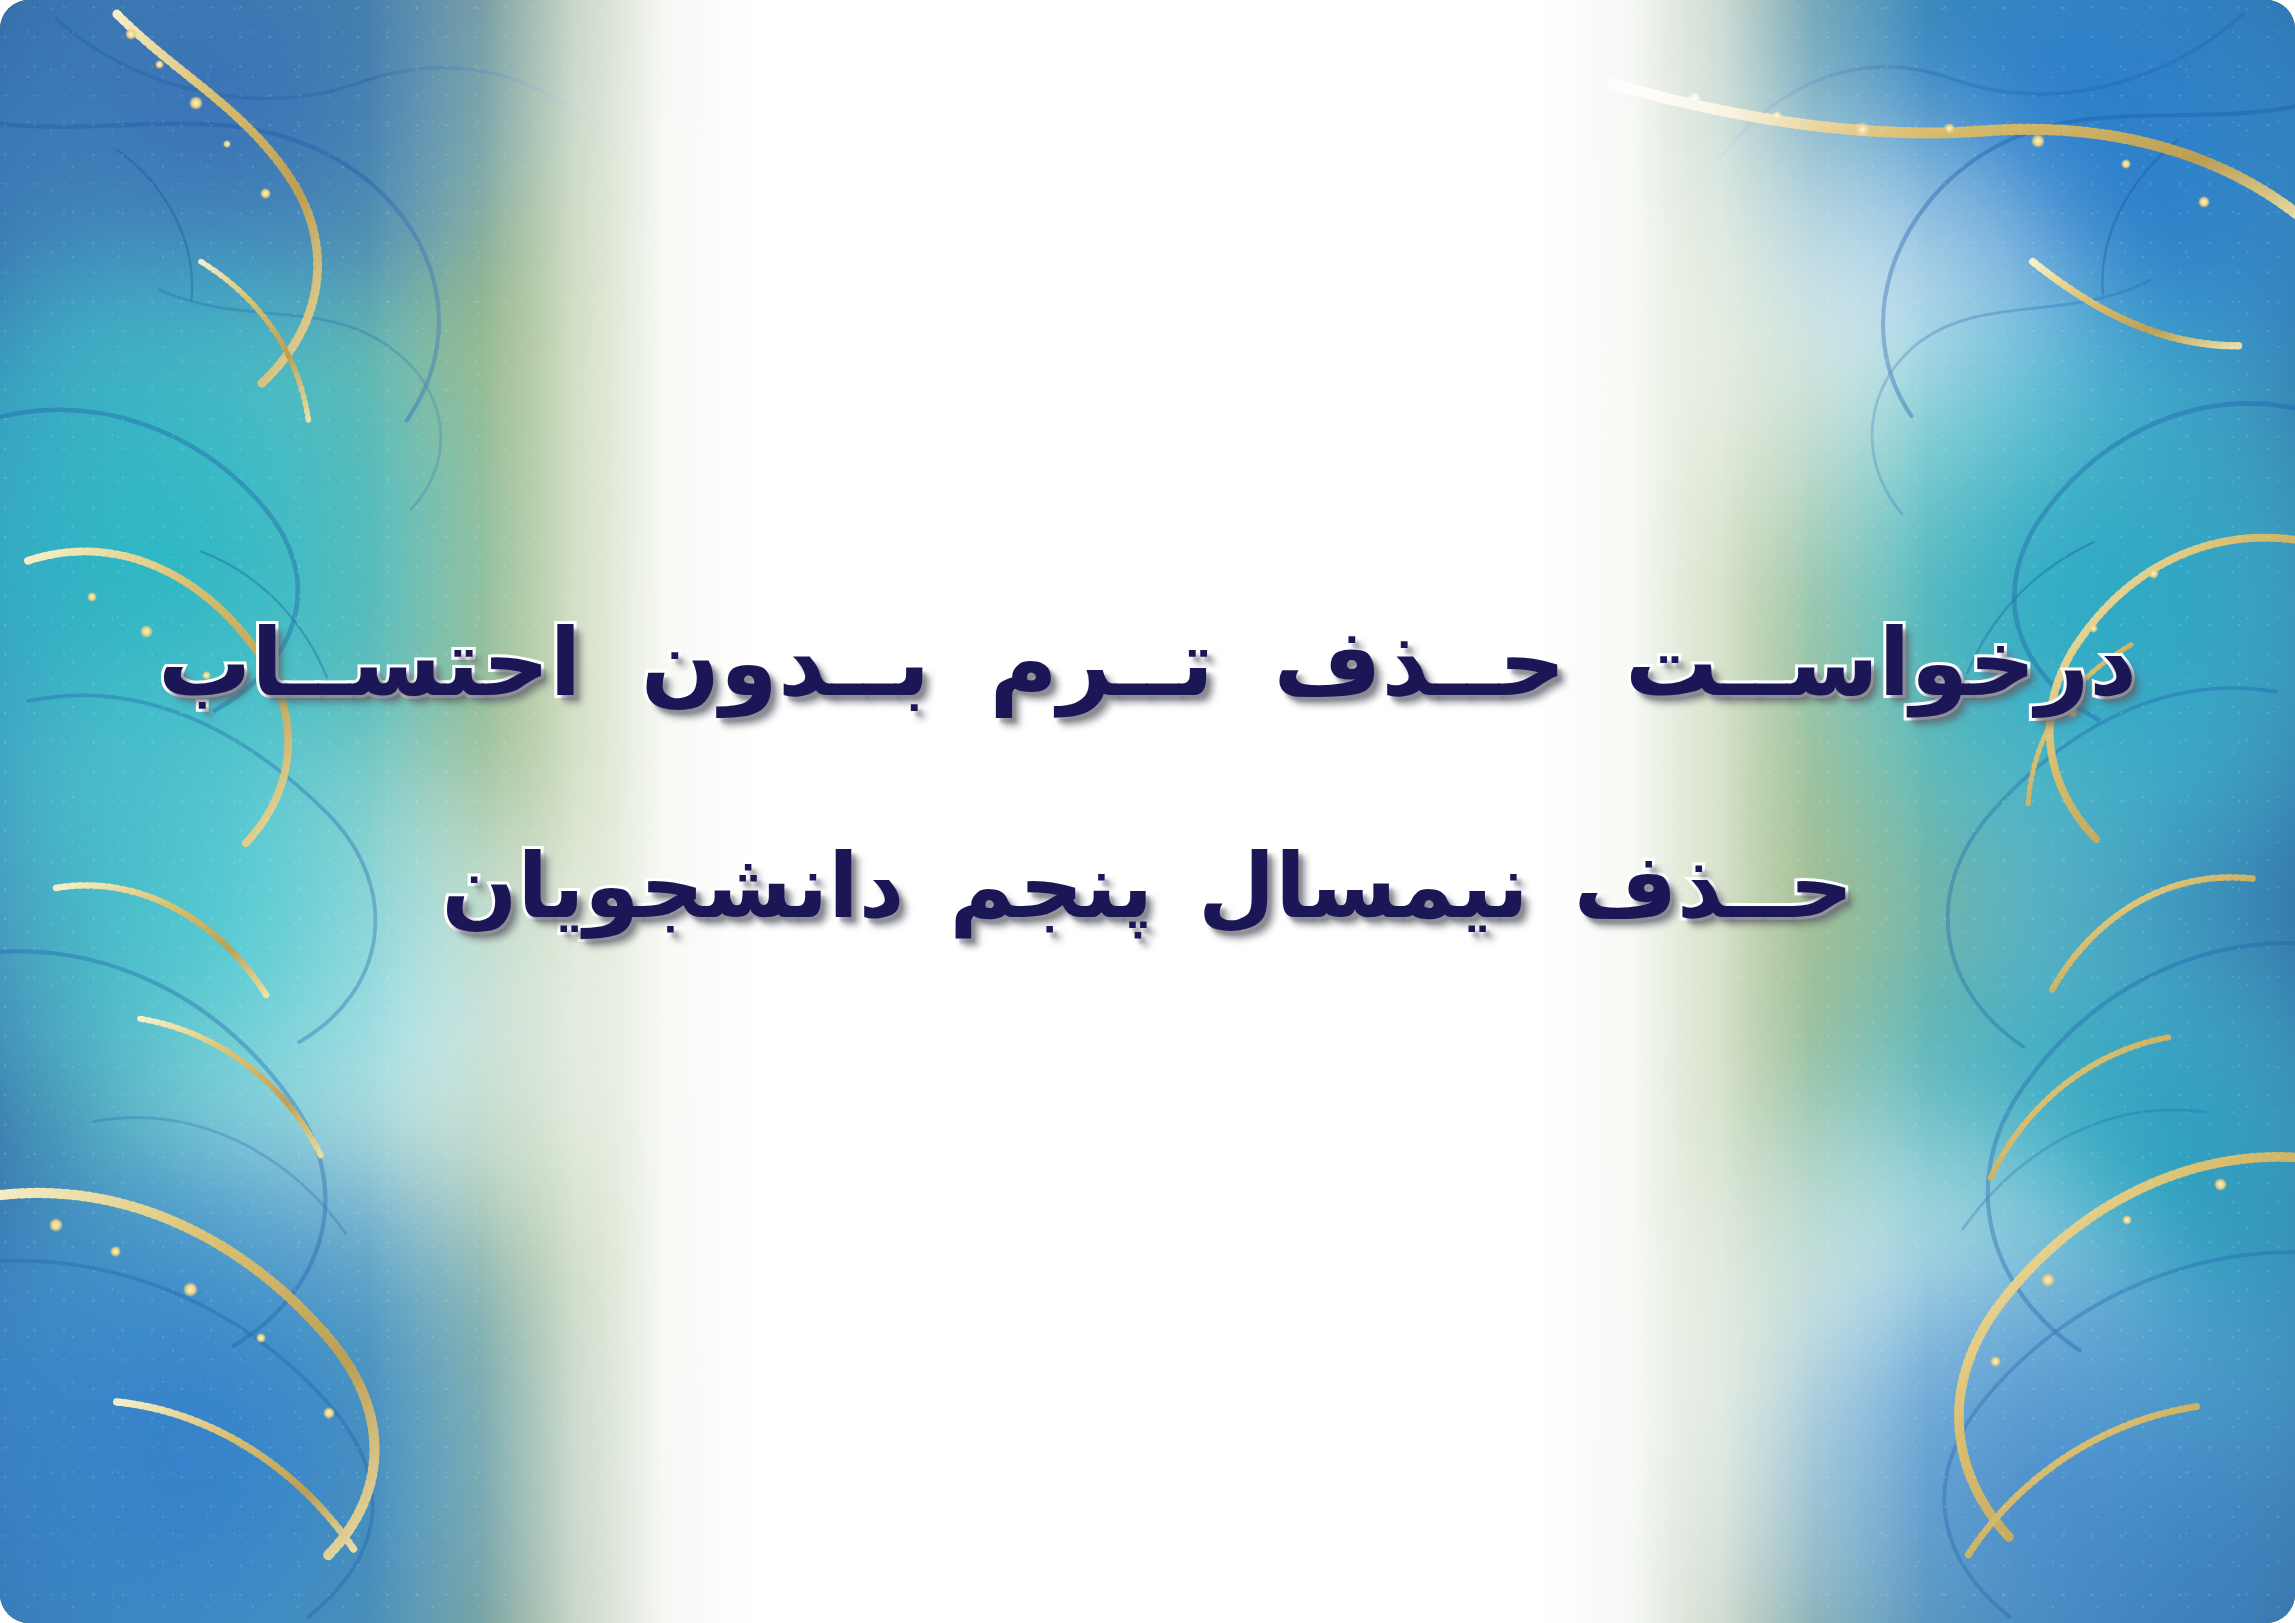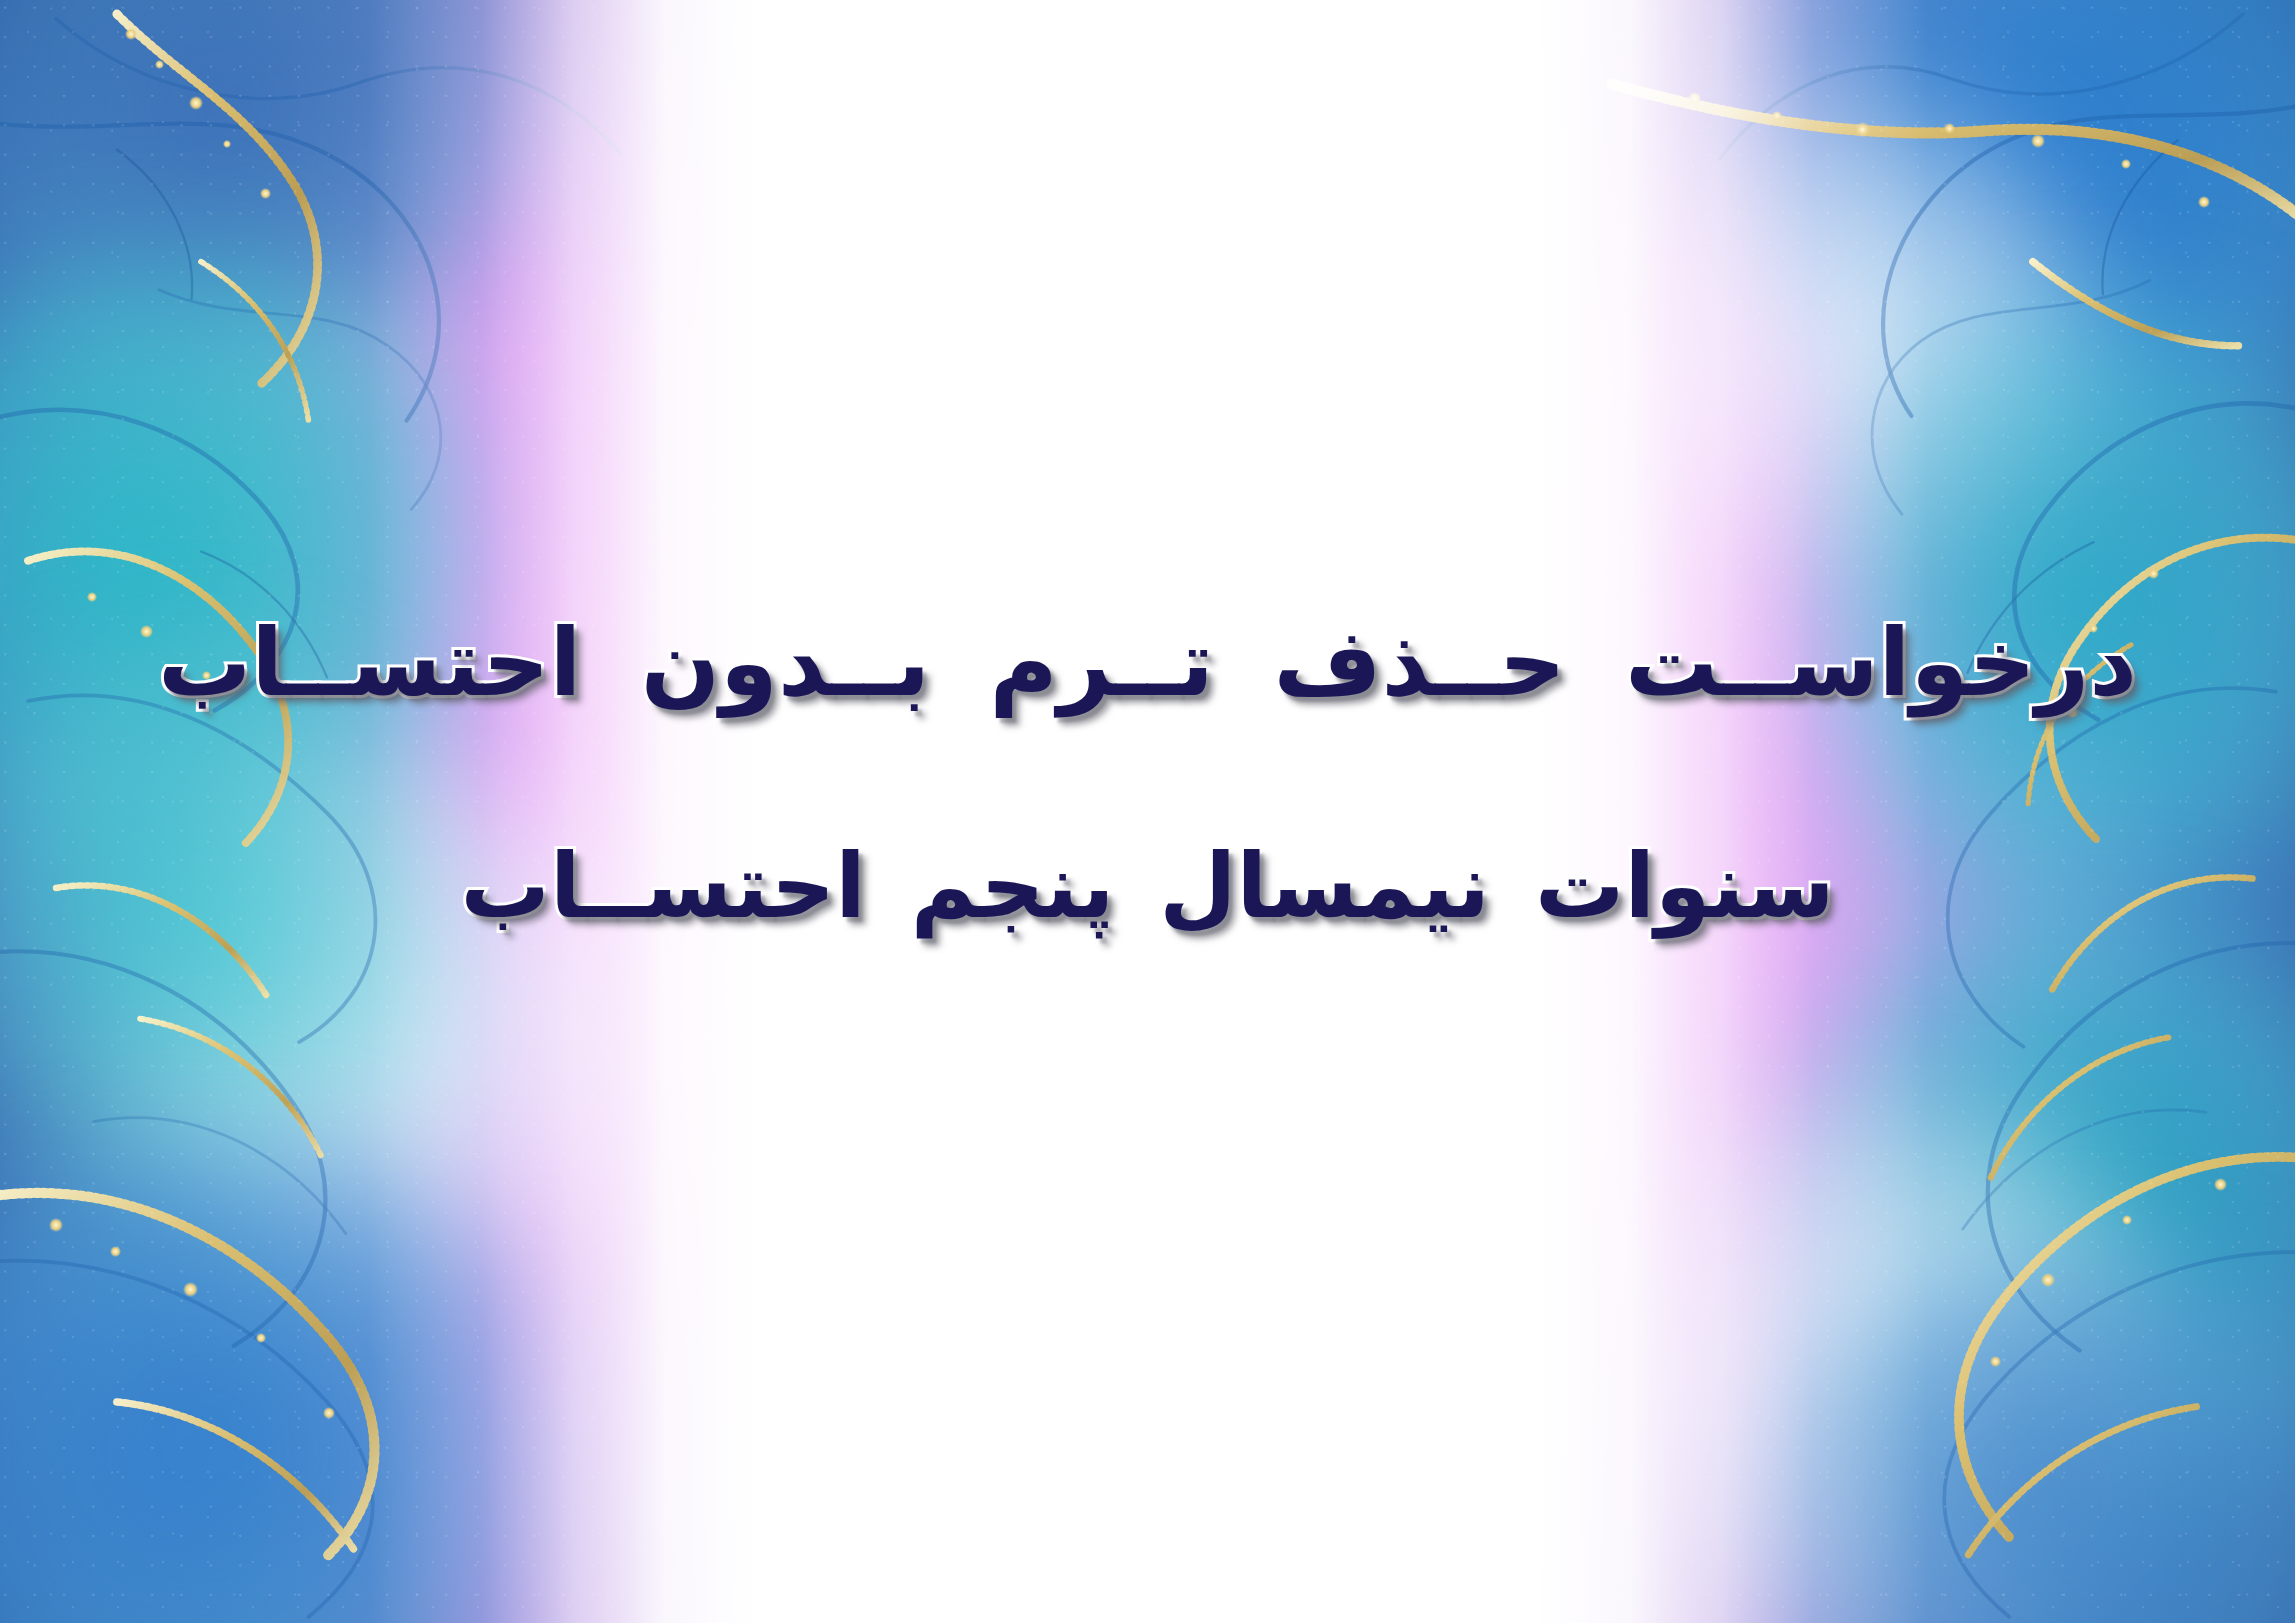--- a/index.html
+++ b/index.html
@@ -4,22 +4,23 @@
 <title>slide</title>
 <style>
   html,body{margin:0;padding:0;background:#ffffff;}
   *{box-sizing:border-box;}
 
   .slide{
     position:relative;
     width:2295px;
     height:1623px;
     overflow:hidden;
-    background:#d946ef;
+    background:#4d7c0f;
     font-family:"DejaVu Sans", sans-serif;
+    border-radius:29px;
   }
 
   
   .bg-layer{position:absolute;inset:0;pointer-events:none;}
 
   
   .ink-base{
     background:
       linear-gradient(90deg,
         rgba(61,128,186,.95) 0%,
@@ -249,17 +250,17 @@
     <span class="speck" style="left:2122px;top:1215px;width:10.3px;height:10.3px;"></span>
     <span class="speck" style="left:2041px;top:1273px;width:14px;height:14px;"></span>
     <span class="speck" style="left:1990px;top:1356px;width:11.2px;height:11.2px;"></span>
   </div>
 
   <div class="bg-layer veil"></div>
   <div class="bg-layer grain"></div>
 
   <div class="title-block">
     <p class="tline line1">درخواســت حــذف تــرم بــدون احتســاب</p>
-    <p class="tline line2">سنوات نیمسال پنجم احتســاب</p>
+    <p class="tline line2">حــذف نیمسال پنجم دانشجویان</p>
   </div>
 
 </div>
 
 
 </body></html>

